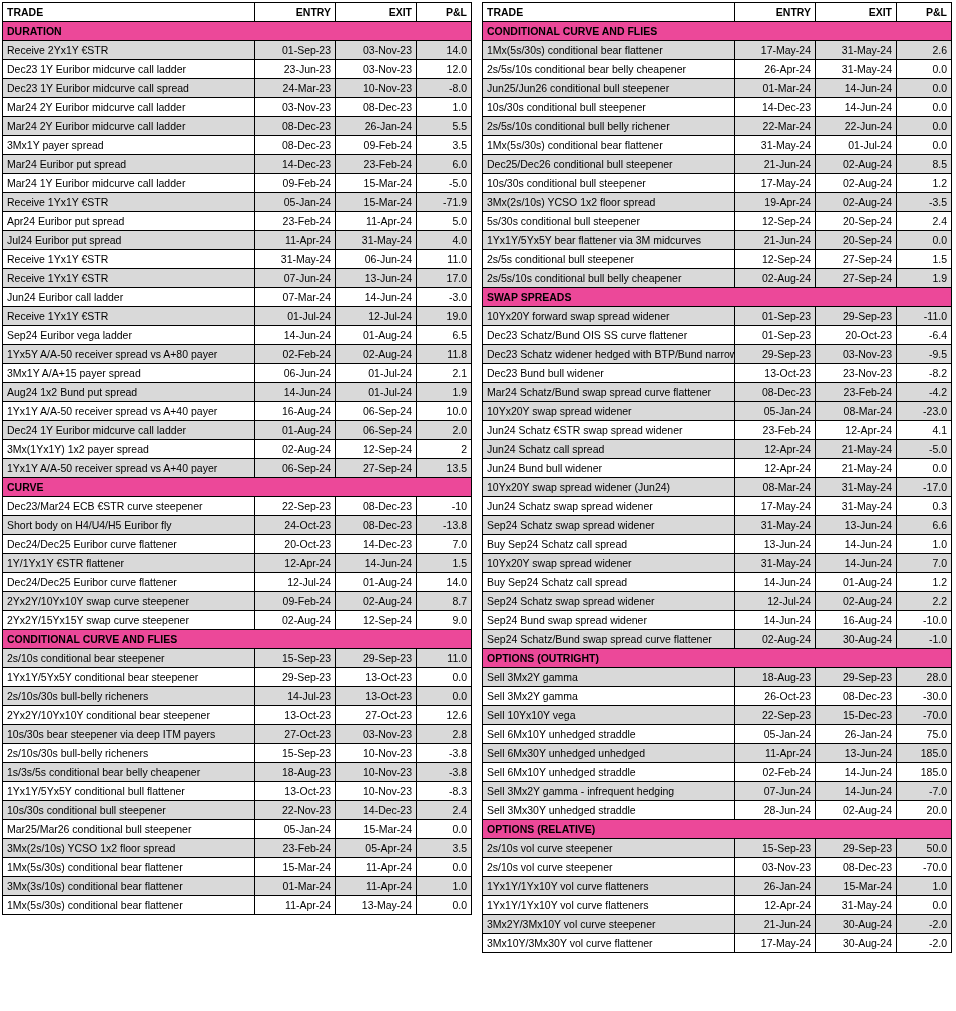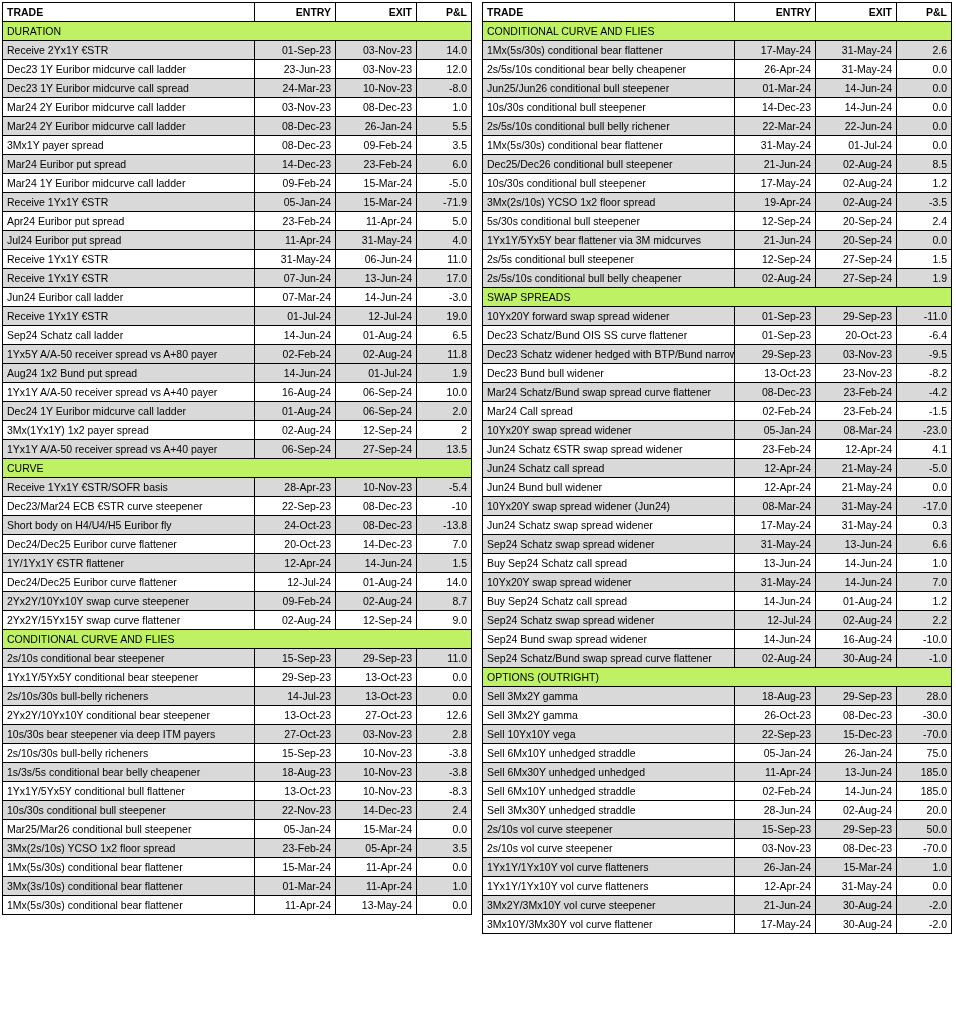--- a/index.html
+++ b/index.html
@@ -50,22 +50,22 @@
   th.h-pl, td.c-pl {
     text-align: right;
     width: 46px;
   }
   thead th {
     font-weight: bold;
     background: #ffffff;
     font-size: 10.5px;
   }
   tr.section td {
-    font-weight: normal;
-    background: #bef264;
+    font-weight: bold;
+    background: #ec4899;
   }
   tr.shade td {
     background: #d9d9d9;
   }
   tr.plain td {
     background: #ffffff;
   }
 </style>
 </head>
 <body>
@@ -170,31 +170,37 @@
             <td class="c-exit">14-Jun-24</td>
             <td class="c-pl">-3.0</td>
           </tr>
           <tr class="shade">
             <td class="c-trade">Receive 1Yx1Y €STR</td>
             <td class="c-entry">01-Jul-24</td>
             <td class="c-exit">12-Jul-24</td>
             <td class="c-pl">19.0</td>
           </tr>
           <tr class="plain">
-            <td class="c-trade">Sep24 Schatz call ladder</td>
+            <td class="c-trade">Sep24 Euribor vega ladder</td>
             <td class="c-entry">14-Jun-24</td>
             <td class="c-exit">01-Aug-24</td>
             <td class="c-pl">6.5</td>
           </tr>
           <tr class="shade">
             <td class="c-trade">1Yx5Y A/A-50 receiver spread vs A+80 payer</td>
             <td class="c-entry">02-Feb-24</td>
             <td class="c-exit">02-Aug-24</td>
             <td class="c-pl">11.8</td>
           </tr>
+          <tr class="plain">
+            <td class="c-trade">3Mx1Y A/A+15 payer spread</td>
+            <td class="c-entry">06-Jun-24</td>
+            <td class="c-exit">01-Jul-24</td>
+            <td class="c-pl">2.1</td>
+          </tr>
           <tr class="shade">
             <td class="c-trade">Aug24 1x2 Bund put spread</td>
             <td class="c-entry">14-Jun-24</td>
             <td class="c-exit">01-Jul-24</td>
             <td class="c-pl">1.9</td>
           </tr>
           <tr class="plain">
             <td class="c-trade">1Yx1Y A/A-50 receiver spread vs A+40 payer</td>
             <td class="c-entry">16-Aug-24</td>
             <td class="c-exit">06-Sep-24</td>
@@ -214,26 +220,20 @@
           </tr>
           <tr class="shade">
             <td class="c-trade">1Yx1Y A/A-50 receiver spread vs A+40 payer</td>
             <td class="c-entry">06-Sep-24</td>
             <td class="c-exit">27-Sep-24</td>
             <td class="c-pl">13.5</td>
           </tr>
           <tr class="section">
             <td colspan="4" class="c-trade">CURVE</td>
           </tr>
-          <tr class="shade">
-            <td class="c-trade">Receive 1Yx1Y €STR/SOFR basis</td>
-            <td class="c-entry">28-Apr-23</td>
-            <td class="c-exit">10-Nov-23</td>
-            <td class="c-pl">-5.4</td>
-          </tr>
           <tr class="plain">
             <td class="c-trade">Dec23/Mar24 ECB €STR curve steepener</td>
             <td class="c-entry">22-Sep-23</td>
             <td class="c-exit">08-Dec-23</td>
             <td class="c-pl">-10</td>
           </tr>
           <tr class="shade">
             <td class="c-trade">Short body on H4/U4/H5 Euribor fly</td>
             <td class="c-entry">24-Oct-23</td>
             <td class="c-exit">08-Dec-23</td>
@@ -257,21 +257,21 @@
             <td class="c-exit">01-Aug-24</td>
             <td class="c-pl">14.0</td>
           </tr>
           <tr class="shade">
             <td class="c-trade">2Yx2Y/10Yx10Y swap curve steepener</td>
             <td class="c-entry">09-Feb-24</td>
             <td class="c-exit">02-Aug-24</td>
             <td class="c-pl">8.7</td>
           </tr>
           <tr class="plain">
-            <td class="c-trade">2Yx2Y/15Yx15Y swap curve flattener</td>
+            <td class="c-trade">2Yx2Y/15Yx15Y swap curve steepener</td>
             <td class="c-entry">02-Aug-24</td>
             <td class="c-exit">12-Sep-24</td>
             <td class="c-pl">9.0</td>
           </tr>
           <tr class="section">
             <td colspan="4" class="c-trade">CONDITIONAL CURVE AND FLIES</td>
           </tr>
           <tr class="shade">
             <td class="c-trade">2s/10s conditional bear steepener</td>
             <td class="c-entry">15-Sep-23</td>
@@ -478,26 +478,20 @@
             <td class="c-entry">13-Oct-23</td>
             <td class="c-exit">23-Nov-23</td>
             <td class="c-pl">-8.2</td>
           </tr>
           <tr class="shade">
             <td class="c-trade">Mar24 Schatz/Bund swap spread curve flattener</td>
             <td class="c-entry">08-Dec-23</td>
             <td class="c-exit">23-Feb-24</td>
             <td class="c-pl">-4.2</td>
           </tr>
-          <tr class="plain">
-            <td class="c-trade">Mar24 Call spread</td>
-            <td class="c-entry">02-Feb-24</td>
-            <td class="c-exit">23-Feb-24</td>
-            <td class="c-pl">-1.5</td>
-          </tr>
           <tr class="shade">
             <td class="c-trade">10Yx20Y swap spread widener</td>
             <td class="c-entry">05-Jan-24</td>
             <td class="c-exit">08-Mar-24</td>
             <td class="c-pl">-23.0</td>
           </tr>
           <tr class="plain">
             <td class="c-trade">Jun24 Schatz €STR swap spread widener</td>
             <td class="c-entry">23-Feb-24</td>
             <td class="c-exit">12-Apr-24</td>
@@ -601,25 +595,34 @@
             <td class="c-entry">11-Apr-24</td>
             <td class="c-exit">13-Jun-24</td>
             <td class="c-pl">185.0</td>
           </tr>
           <tr class="plain">
             <td class="c-trade">Sell 6Mx10Y unhedged straddle</td>
             <td class="c-entry">02-Feb-24</td>
             <td class="c-exit">14-Jun-24</td>
             <td class="c-pl">185.0</td>
           </tr>
+          <tr class="shade">
+            <td class="c-trade">Sell 3Mx2Y gamma - infrequent hedging</td>
+            <td class="c-entry">07-Jun-24</td>
+            <td class="c-exit">14-Jun-24</td>
+            <td class="c-pl">-7.0</td>
+          </tr>
           <tr class="plain">
             <td class="c-trade">Sell 3Mx30Y unhedged straddle</td>
             <td class="c-entry">28-Jun-24</td>
             <td class="c-exit">02-Aug-24</td>
             <td class="c-pl">20.0</td>
+          </tr>
+          <tr class="section">
+            <td colspan="4" class="c-trade">OPTIONS (RELATIVE)</td>
           </tr>
           <tr class="shade">
             <td class="c-trade">2s/10s vol curve steepener</td>
             <td class="c-entry">15-Sep-23</td>
             <td class="c-exit">29-Sep-23</td>
             <td class="c-pl">50.0</td>
           </tr>
           <tr class="plain">
             <td class="c-trade">2s/10s vol curve steepener</td>
             <td class="c-entry">03-Nov-23</td>

